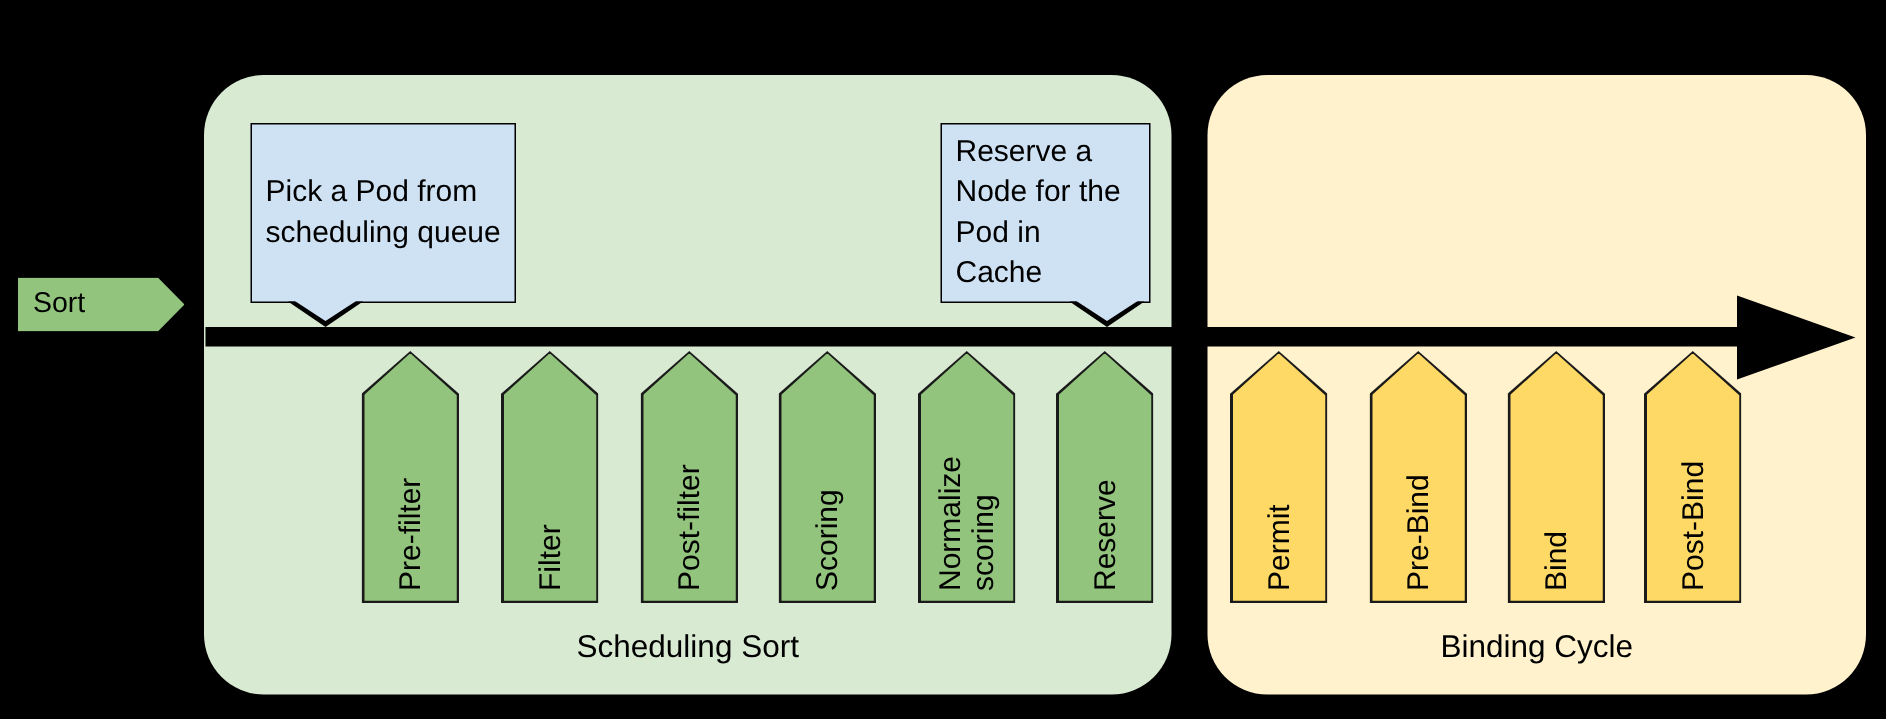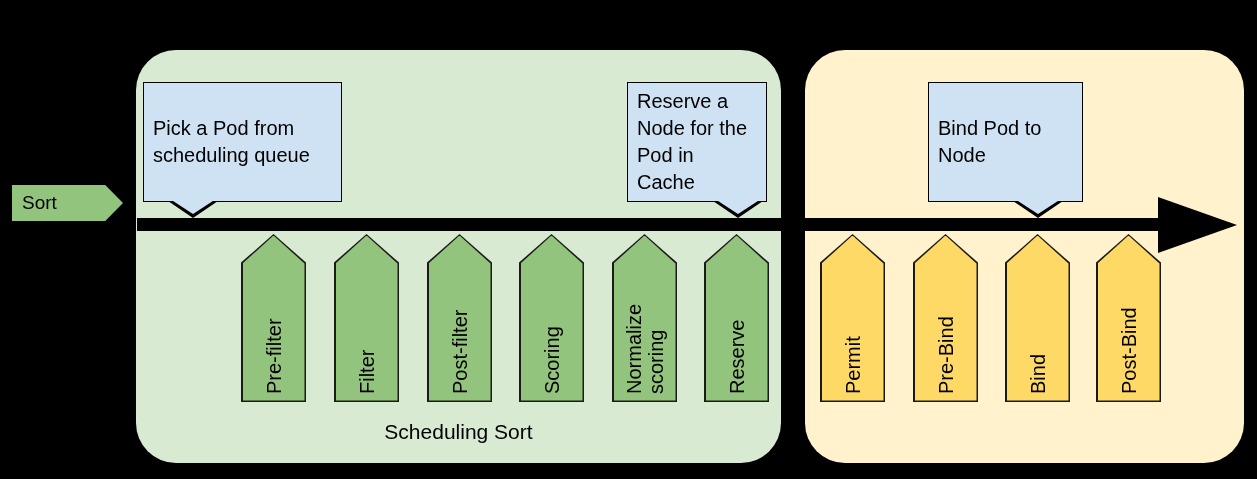--- a/index.html
+++ b/index.html
@@ -97,21 +97,21 @@
     height: 120px;
     background: var(--callout-blue, #cfe2f3);
     border: 1.5px solid #000;
     box-sizing: border-box;
     display: flex; align-items: center;
     padding: 6px 9px;
     font-size: 20px;
     line-height: 27px;
     z-index: 4;
   }
-  .callout-pick    { left: 143px; width: 199px; }
+  .callout-pick    { left: 167px; width: 177px; }
   .callout-reserve { left: 627px; width: 140px; }
   .callout-bind    { left: 928px; width: 155px; }
   .tail-b, .tail-f {
     position: absolute;
     width: 0; height: 0;
     border-left: 25px solid transparent;
     border-right: 25px solid transparent;
     border-top: 17px solid #000;
     top: 100%;
   }
@@ -136,25 +136,20 @@
 
   <div class="callout callout-pick">
     <span>Pick a Pod from scheduling queue</span>
     <div class="tail-b" style="left:24px"></div>
     <div class="tail-f" style="left:26px"></div>
   </div>
   <div class="callout callout-reserve">
     <span>Reserve a Node for the Pod in Cache</span>
     <div class="tail-b" style="left:85px"></div>
     <div class="tail-f" style="left:87px"></div>
-  </div>
-  <div class="callout callout-bind">
-    <span>Bind Pod to Node</span>
-    <div class="tail-b" style="left:84px"></div>
-    <div class="tail-f" style="left:86px"></div>
   </div>
 
   <div class="timeline-shaft"></div>
   <div class="timeline-head"></div>
 
   <div class="pent green" style="left:241px">
     <div class="pent-fill"></div>
     <span class="pent-label">Pre-filter</span>
   </div>
   <div class="pent green" style="left:334px">
@@ -189,14 +184,15 @@
   <div class="pent yellow" style="left:1005px">
     <div class="pent-fill"></div>
     <span class="pent-label">Bind</span>
   </div>
   <div class="pent yellow" style="left:1096px">
     <div class="pent-fill"></div>
     <span class="pent-label">Post-Bind</span>
   </div>
 
   <div class="panel-title title-scheduling">Scheduling Sort</div>
+  <div class="panel-title title-binding">Binding Cycle</div>
 
 </div>
 
 </body></html>

